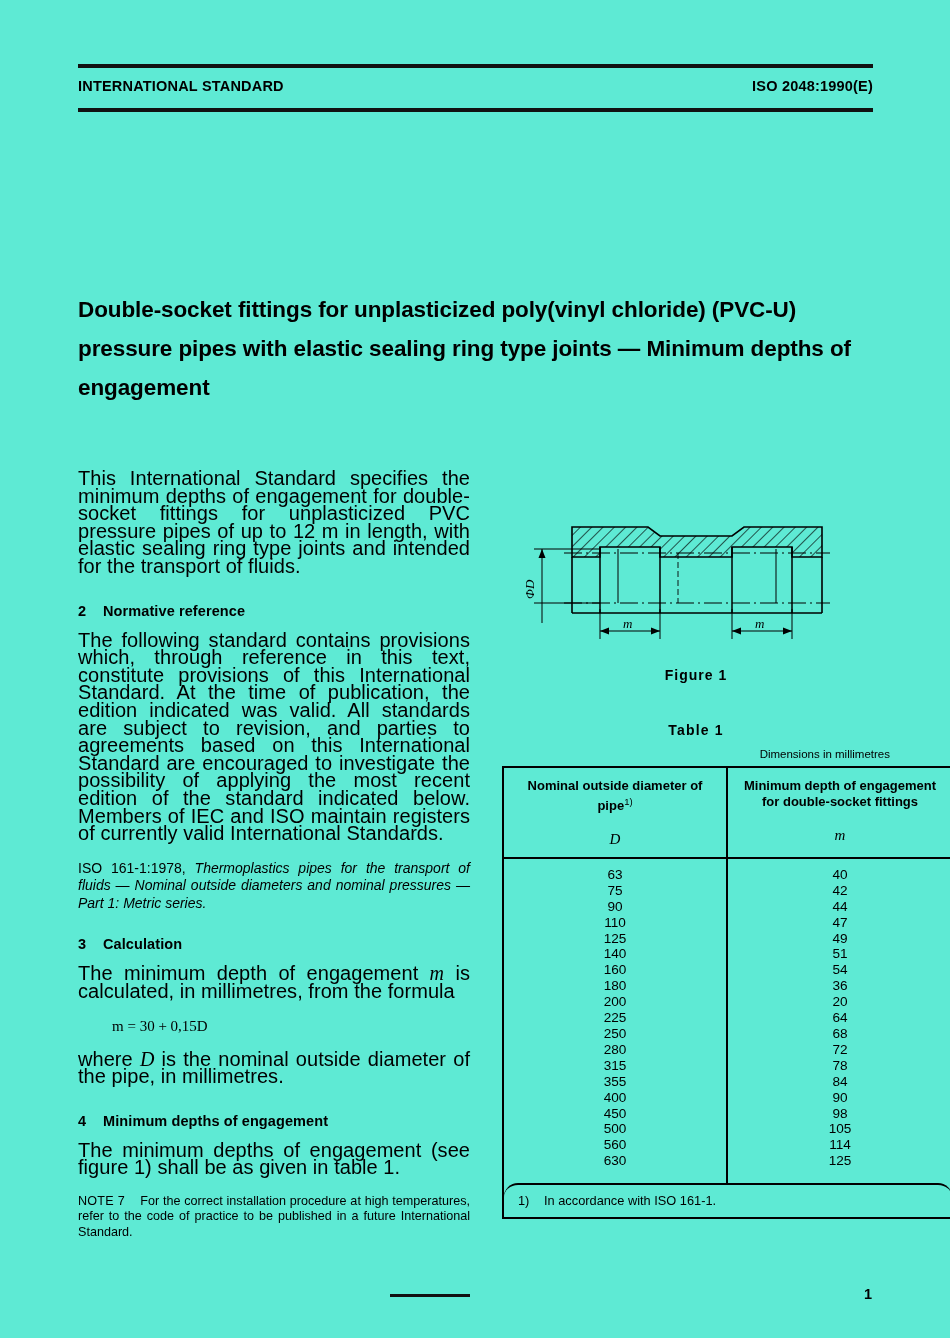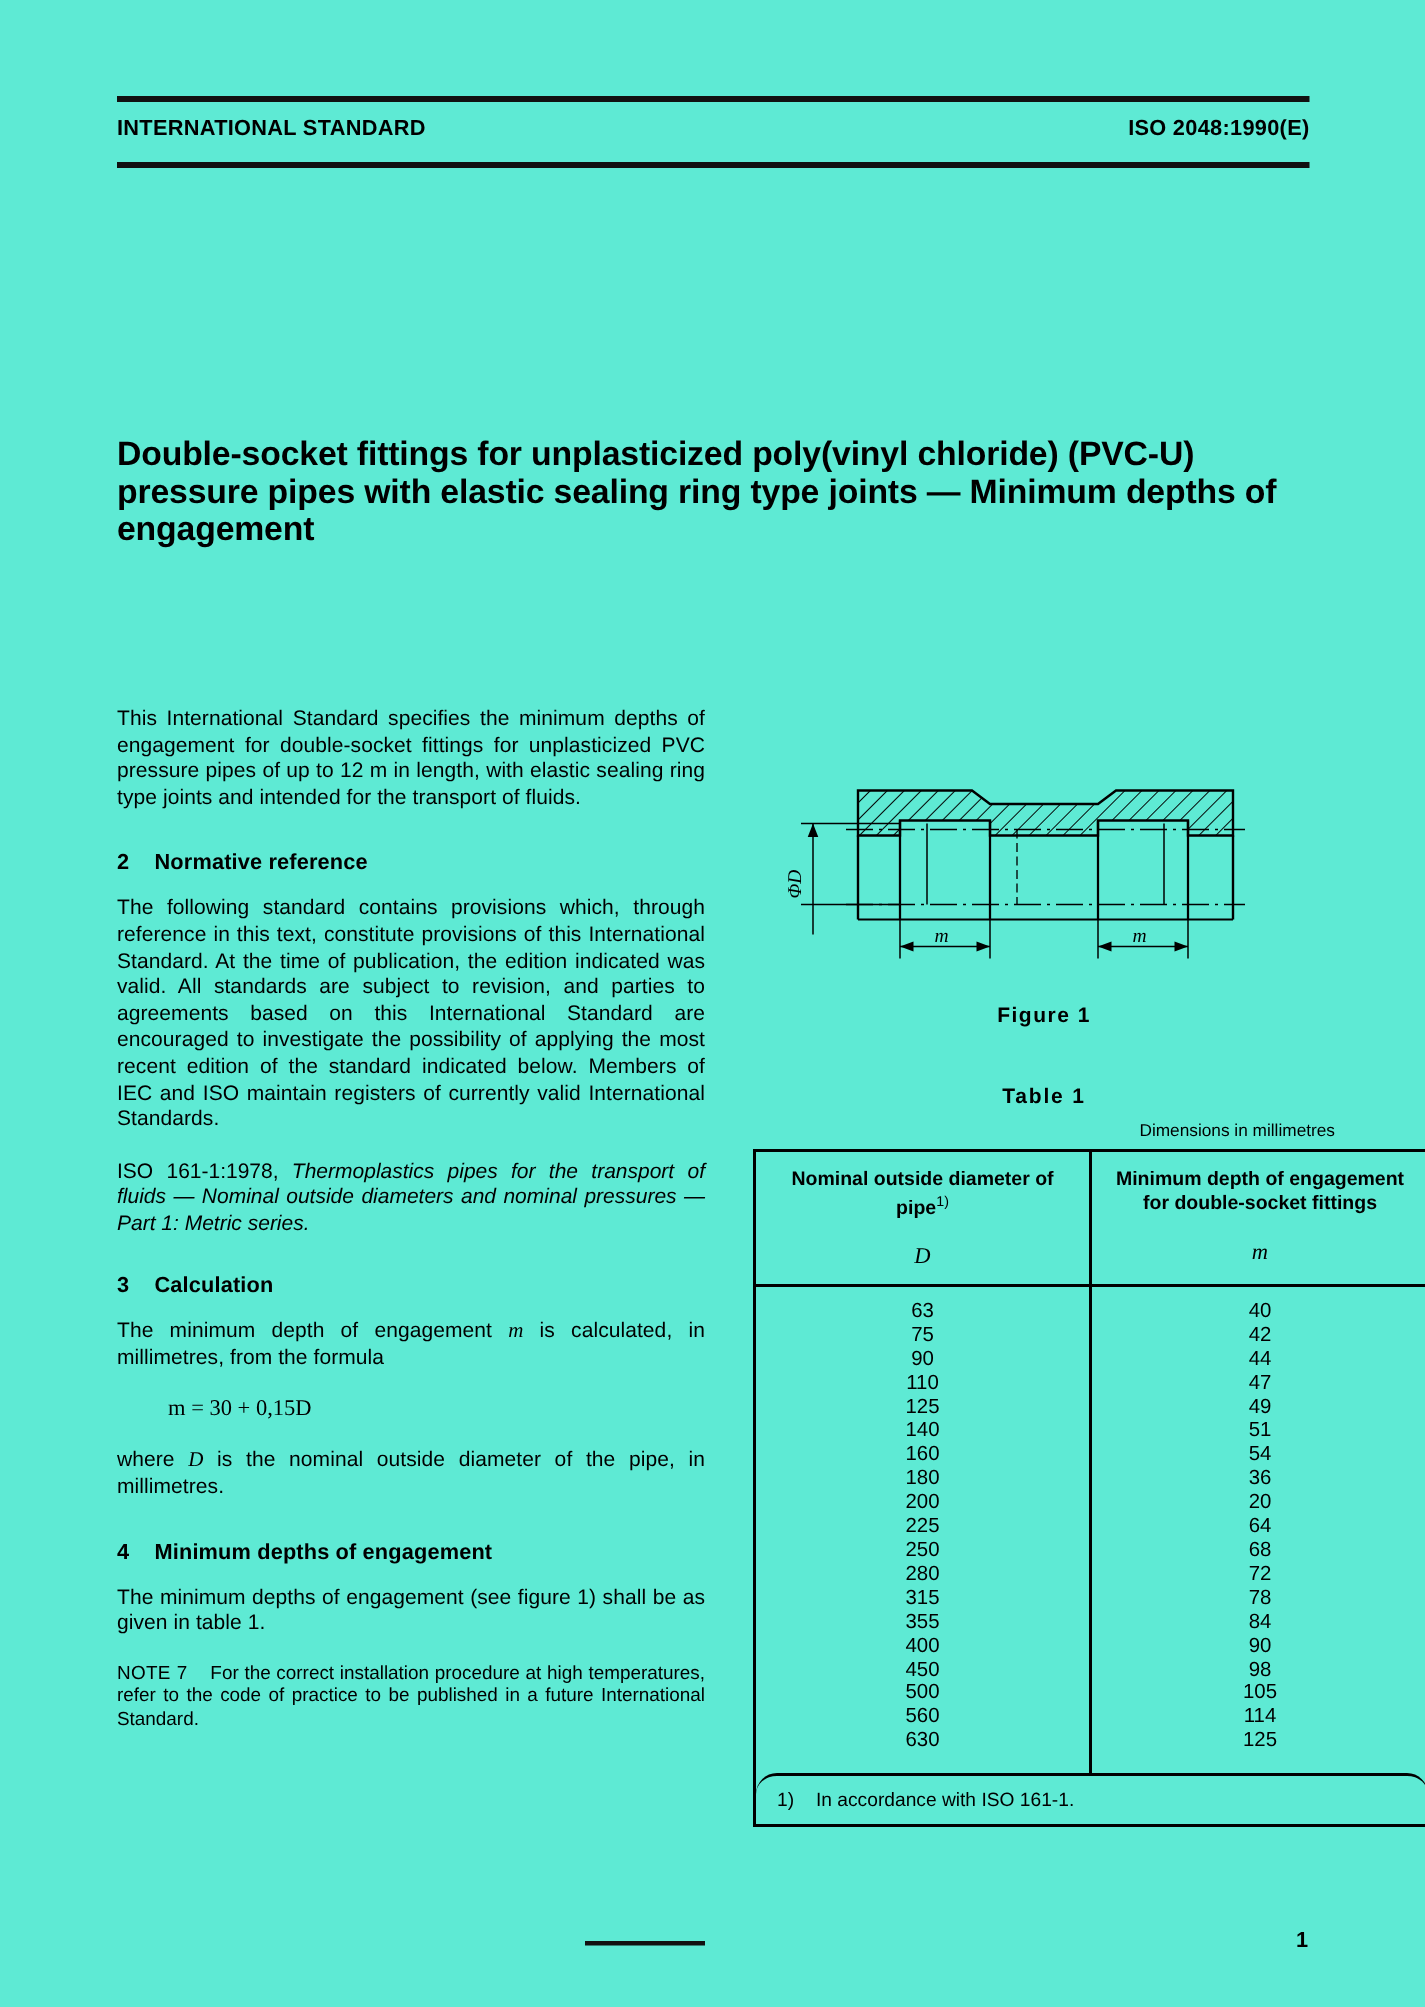--- a/index.html
+++ b/index.html
@@ -54,21 +54,21 @@
   }
 
   
   .doc-title {
     position: absolute;
     left: 78px;
     top: 290px;
     width: 800px;
     font-size: 22.5px;
     font-weight: bold;
-    line-height: 25px;
+    line-height: 39px;
     letter-spacing: -0.1px;
   }
 
   
   .col-left {
     position: absolute;
     left: 78px;
     top: 470px;
     width: 392px;
   }
@@ -77,21 +77,21 @@
     font-size: 14.5px;
     font-weight: bold;
     margin: 0 0 13px 0;
     letter-spacing: 0.1px;
   }
   h2.sec .num {
     display: inline-block;
     width: 25px;
   }
   p.body {
-    font-size: 14px;
+    font-size: 20px;
     line-height: 17.6px;
     margin: 0 0 17px 0;
     text-align: justify;
     letter-spacing: 0.05px;
   }
   p.body.last { margin-bottom: 21px; }
   p.ref { font-size: 14px; line-height: 17.6px; margin: 0 0 24px 0; text-align: justify; }
   p.ref i { font-style: italic; }
   .sec-gap { height: 6px; }
   .formula {

